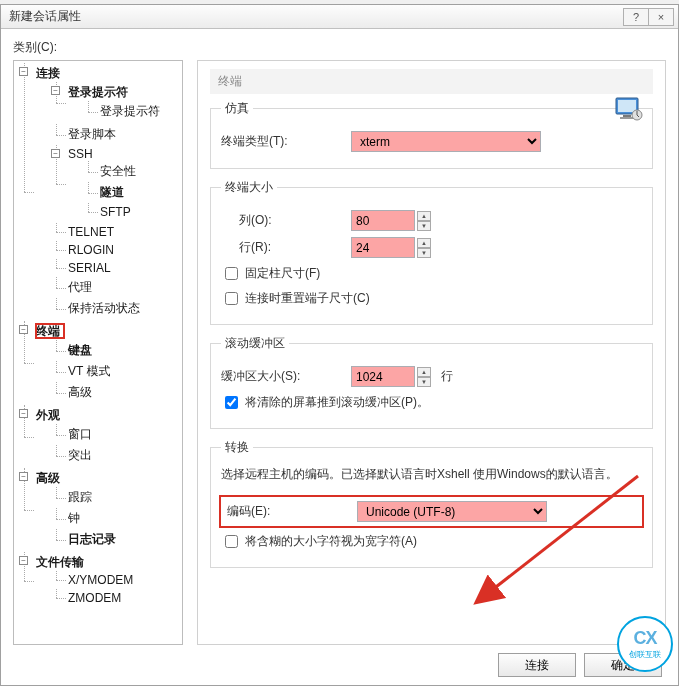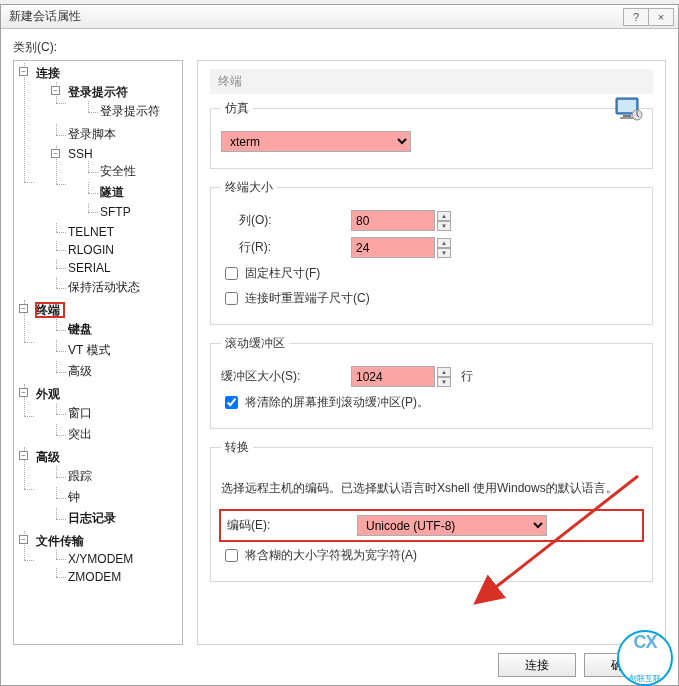--- a/index.html
+++ b/index.html
@@ -103,48 +103,48 @@
   legend { padding: 0 4px; color:#333; }
   .form-row { display:flex; align-items:center; margin: 6px 0; }
   .form-row .lab { width: 130px; }
   .form-row.indent .lab { padding-left: 18px; width:130px; }
   select, input[type=text] {
     border:1px solid #abadb3; height:21px; padding:1px 4px; font-size:12px;
     background:#fca5a5;
   }
   select.wide { width: 190px; }
   .spinner-wrap { display:inline-flex; align-items:center; }
-  .spinner-wrap input { width: 84px; }
+  .spinner-wrap input { width: 64px; }
   .spin-btns { display:flex; flex-direction:column; margin-left:2px; }
   .spin-btns .sb {
     width:14px; height:10px; border:1px solid #a9a9a9; background:#f0f0f0;
     font-size:6px; line-height:8px; text-align:center; color:#555;
   }
   .check-row { display:flex; align-items:center; gap:4px; margin:6px 0; }
   .check-row input { width:13px; height:13px; }
   .monitor-icon { width:28px; height:24px; position:absolute; right:22px; top:36px; }
-  .desc { margin: 16px 0 14px 0; }
+  .desc { margin: 2px 0 14px 0; }
   .enc-row {
     display:flex; align-items:center; gap:12px;
     outline:2px solid #d93025; padding:4px 6px; margin-bottom:0;
   }
   .footer {
     display:flex; justify-content:flex-end; gap:8px;
     padding: 8px 4px 0 0;
   }
   .btn {
     min-width:78px; height:24px;
     border:1px solid #9e9e9e; background:linear-gradient(#fdfdfd,#e9e9e9);
     font-size:12px; cursor:pointer;
   }
   .logo {
-    position:absolute; right:6px; bottom:0;
+    position:absolute; right:6px; bottom:14px;
     width:56px; height:56px; border-radius:50%;
     border:2px solid #00a3e0;
-    display:flex; flex-direction:column; align-items:center; justify-content:space-between;
+    display:flex; flex-direction:column; align-items:center; justify-content:center;
     background:#fff; color:#00a3e0; font-size:8px;
   }
   .logo .big { font-size:18px; font-weight:700; color:#5bb0df; letter-spacing:-1px; }
   .arrow-svg { position:absolute; pointer-events:none; }
 </style>
 </head>
 <body>
 
 <div class="window">
   <div class="titlebar">
@@ -180,20 +180,21 @@
                   <span class="label">SSH</span>
                   <ul>
                     <li><span class="label">安全性</span></li>
                     <li><span class="label bold">隧道</span></li>
                     <li><span class="label">SFTP</span></li>
                   </ul>
                 </li>
                 <li><span class="label">TELNET</span></li>
                 <li><span class="label">RLOGIN</span></li>
                 <li><span class="label">SERIAL</span></li>
+                <li><span class="label">代理</span></li>
                 <li><span class="label">保持活动状态</span></li>
               </ul>
             </li>
             <li>
               <div class="expander">−</div>
               <span class="label bold highlighted">终端</span>
               <ul>
                 <li><span class="label bold">键盘</span></li>
                 <li><span class="label">VT 模式</span></li>
                 <li><span class="label">高级</span></li>
@@ -236,20 +237,21 @@
           <rect x="3" y="3" width="18" height="12" fill="#cfe6f7"></rect>
           <rect x="8" y="18" width="8" height="2" fill="#7a7a7a"></rect>
           <rect x="5" y="20" width="14" height="2" fill="#9a9a9a"></rect>
           <circle cx="22" cy="18" r="5" fill="#e0e0e0" stroke="#888"></circle>
           <path d="M22 14 v4 l2 2" stroke="#555" fill="none" stroke-width="1"></path>
         </svg>
 
         <fieldset>
           <legend>仿真</legend>
           <div class="form-row">
+            <span class="lab">终端类型(T):</span>
             <select class="wide">
               <option>xterm</option>
             </select>
           </div>
         </fieldset>
 
         <fieldset>
           <legend>终端大小</legend>
           <div class="form-row indent">
             <span class="lab">列(O):</span>

